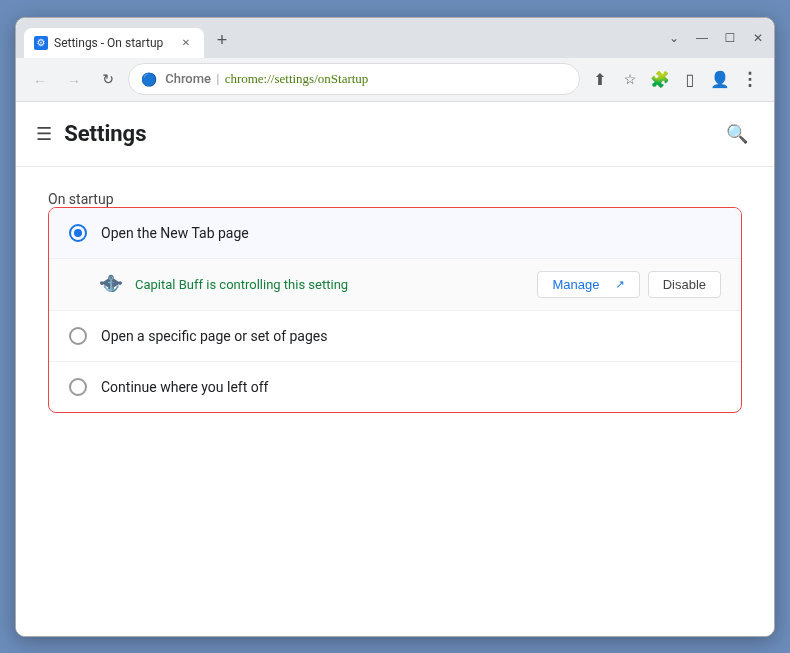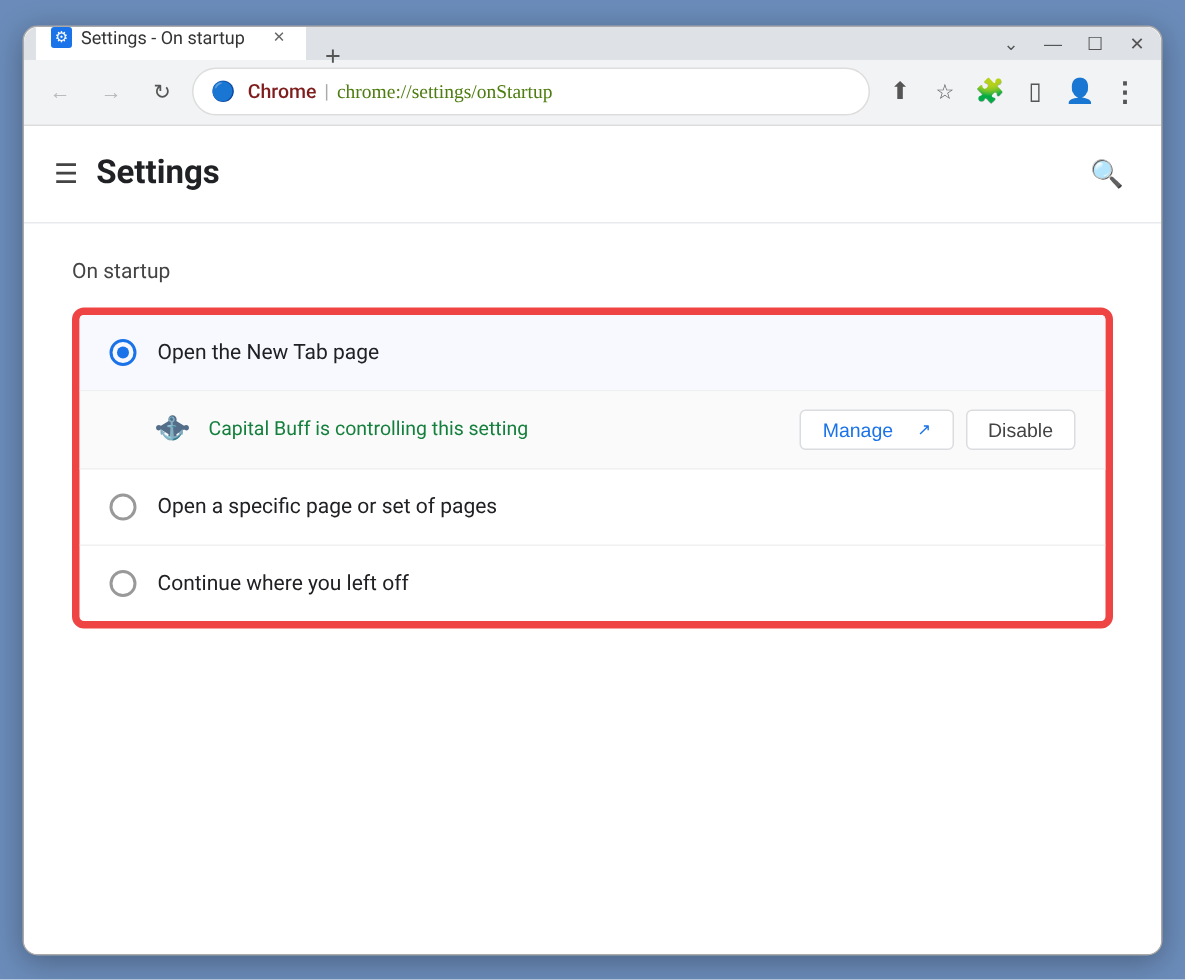--- a/index.html
+++ b/index.html
@@ -22,21 +22,21 @@
       display: flex;
       flex-direction: column;
       overflow: hidden;
       border: 1px solid #aaa;
     }
     
     .title-bar {
       background: #dee1e6;
       display: flex;
       align-items: stretch;
-      height: 22px;
+      height: 40px;
       border-radius: 10px 10px 0 0;
       position: relative;
     }
     .tab-strip {
       display: flex;
       align-items: flex-end;
       padding: 6px 0 0 8px;
       flex: 1;
     }
     .tab {
@@ -150,21 +150,21 @@
     .address-bar-icon {
       font-size: 13px;
       color: #444;
     }
     .address-text {
       font-size: 13px;
       color: #202124;
       flex: 1;
     }
     .address-brand {
-      color: #7f1d1d;
+      color: #737373;
       font-weight: 500;
     }
     .address-sep {
       color: #aaa;
       margin: 0 2px;
     }
     .address-url {
       color: #4d7c0f;
       font-family: Liberation Serif, serif;
     }
@@ -217,24 +217,23 @@
       font-size: 18px;
       color: #555;
     }
     .settings-body {
       padding: 24px 32px;
       position: relative;
     }
     .section-title {
       font-size: 14px;
       color: #444;
-      margin-bottom: 16px;
     }
     .options-card {
-      border: 5px solid #ef4444;
+      border: 1px solid #ef4444;
       border-radius: 8px;
       overflow: hidden;
       background: #fff;
       position: relative;
       z-index: 1;
     }
     .option-row {
       display: flex;
       align-items: center;
       padding: 16px 20px;

